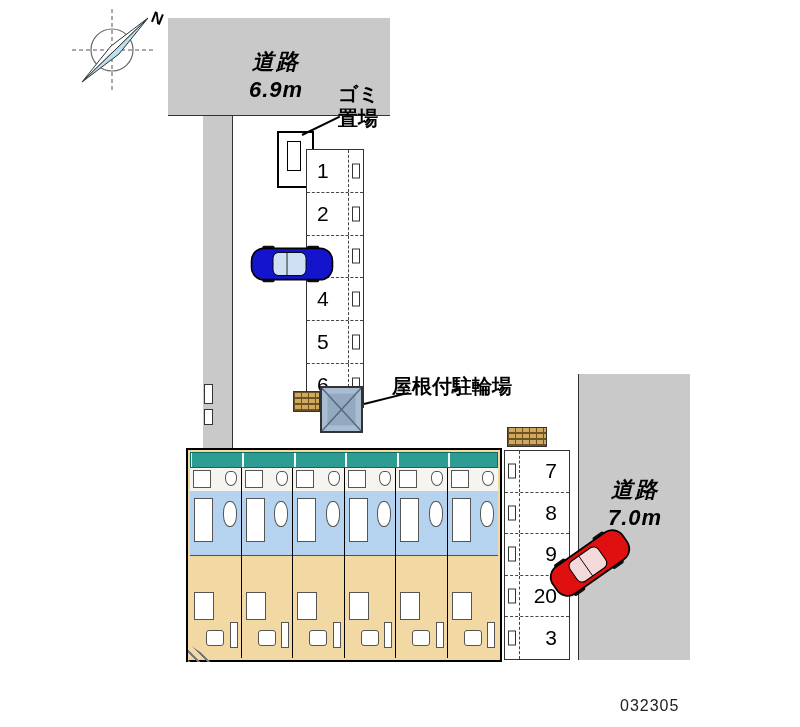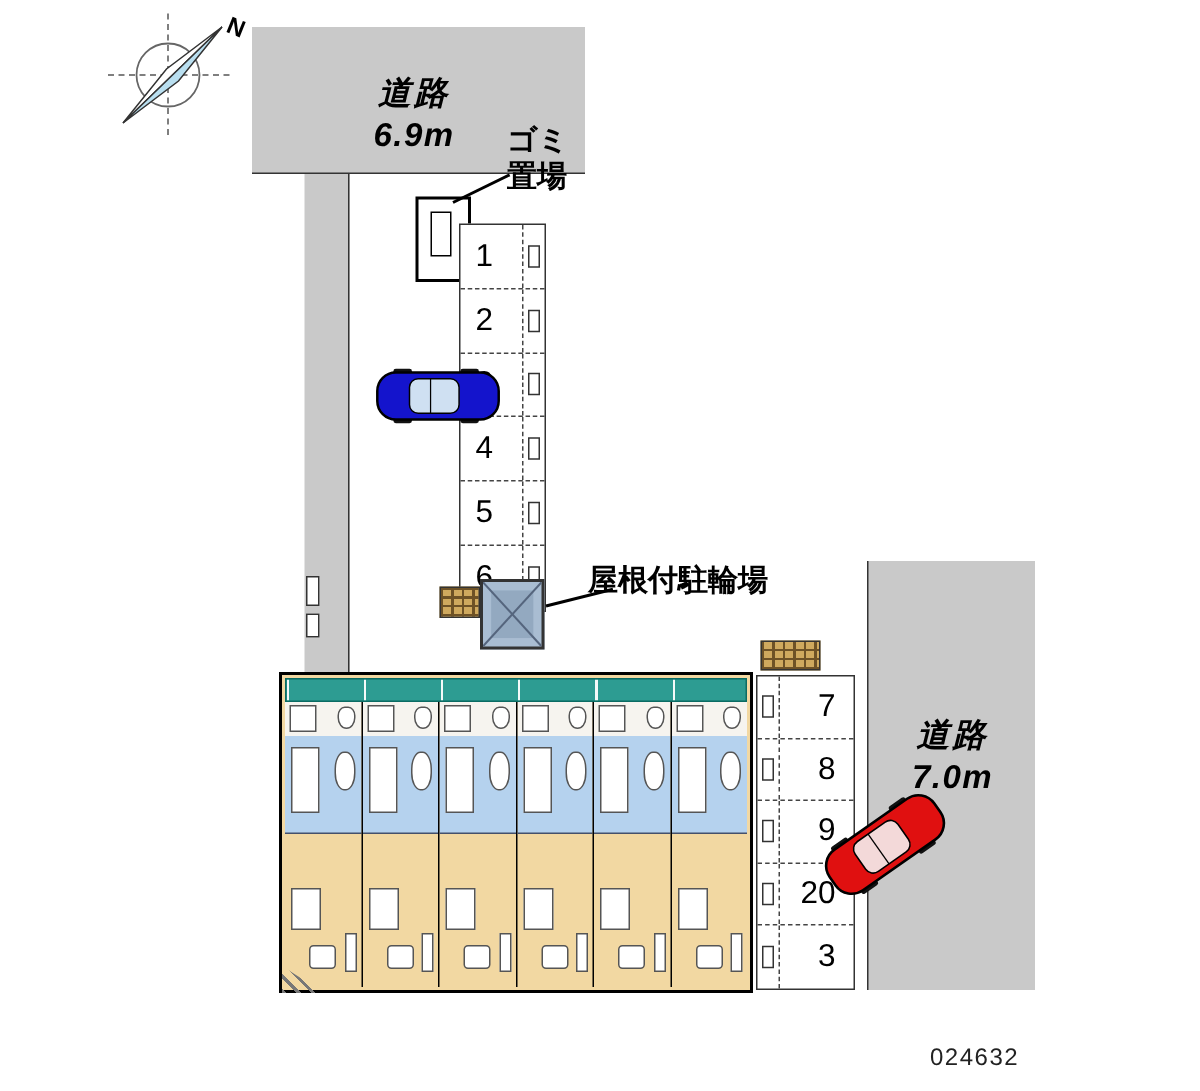--- a/index.html
+++ b/index.html
@@ -310,15 +310,15 @@
       <rect x="14" y="1" width="15" height="7" rx="2" fill="#111"></rect>
       <rect x="68" y="1" width="15" height="7" rx="2" fill="#111"></rect>
       <rect x="14" y="38" width="15" height="7" rx="2" fill="#111"></rect>
       <rect x="68" y="38" width="15" height="7" rx="2" fill="#111"></rect>
       <rect x="1" y="4" width="98" height="38" rx="15" fill="var(--car-red,#e01010)" stroke="#000" stroke-width="2"></rect>
       <rect x="27" y="9" width="40" height="28" rx="7" fill="#f3d9d9" stroke="#000" stroke-width="1.2"></rect>
       <line x1="44" y1="9" x2="44" y2="37" stroke="#000" stroke-width="1"></line>
     </svg>
   </div>
 
-  <div class="abs plan-id">024632</div>
+  <div class="abs plan-id">032305</div>
 
 </div>
 
 </body></html>

